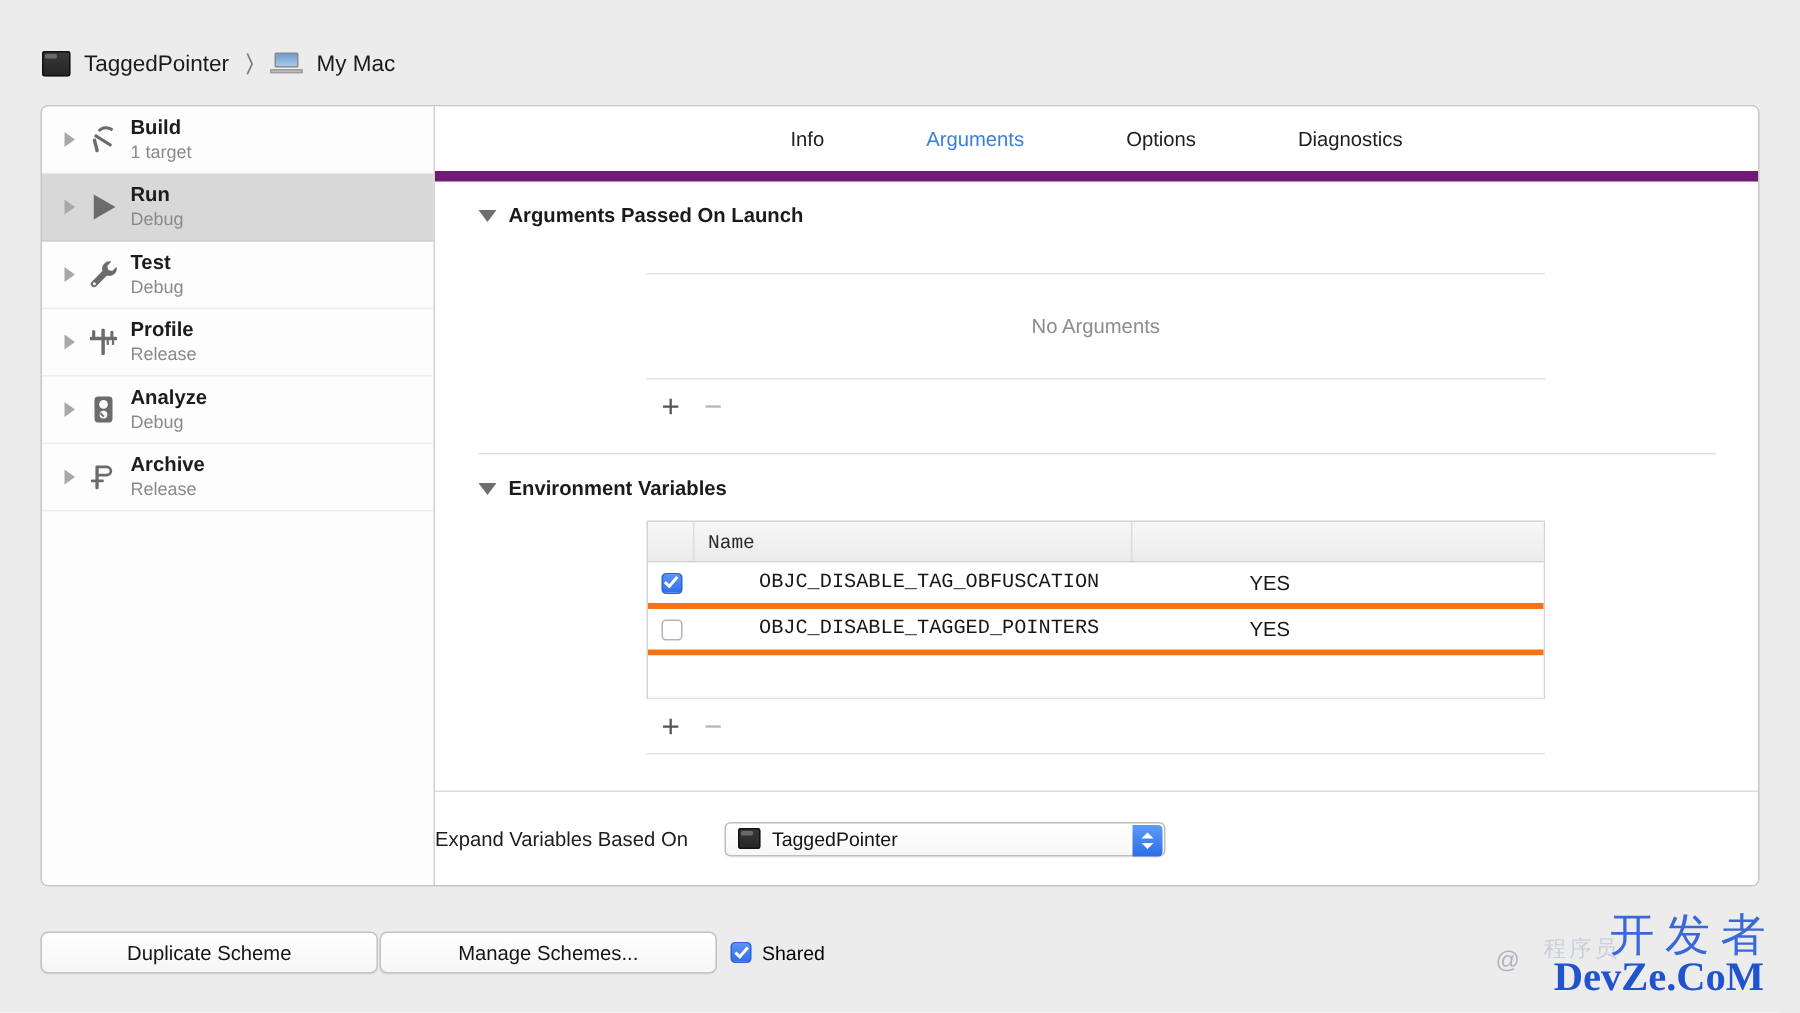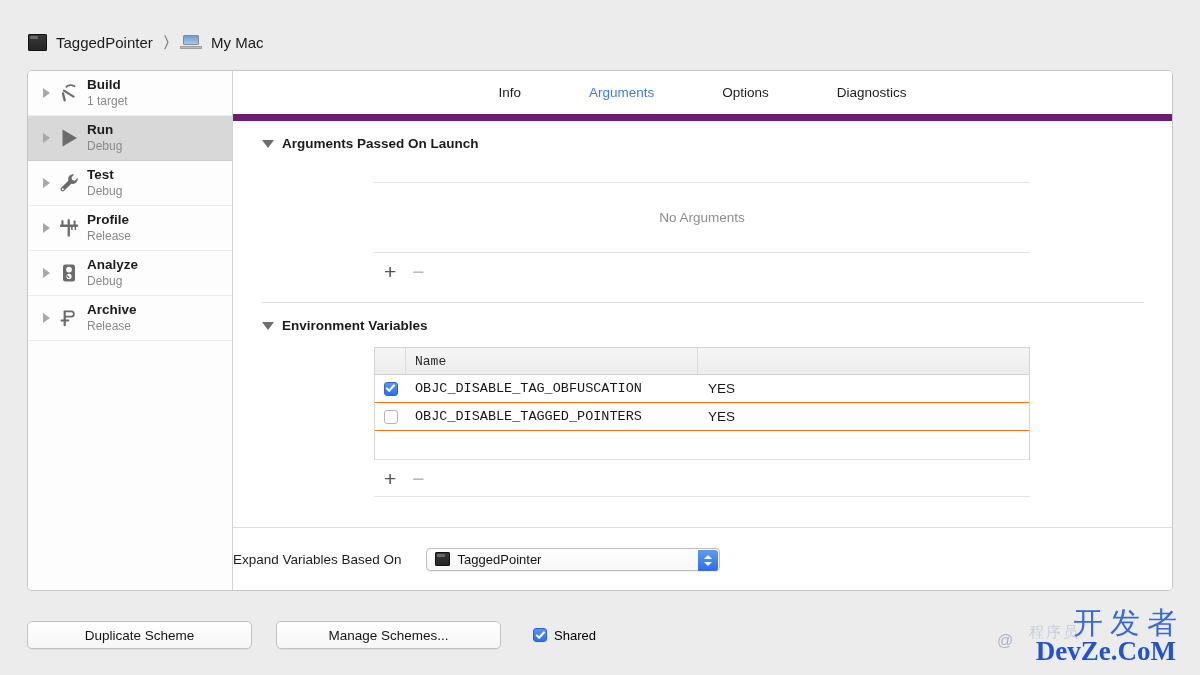--- a/index.html
+++ b/index.html
@@ -93,21 +93,21 @@
     background: #ffffff;
     border: 1px solid #c6c6c6;
     border-radius: 5px;
     display: flex;
     overflow: hidden;
     box-sizing: border-box;
   }
 
   
   .sidebar {
-    width: 205px;
+    width: 262px;
     background: #fdfdfd;
     border-right: 1px solid #d2d2d2;
     box-sizing: border-box;
     flex-shrink: 0;
   }
   .scheme-row {
     height: 45px;
     display: flex;
     align-items: center;
     padding-left: 10px;
@@ -300,22 +300,23 @@
     display: flex;
     align-items: center;
     min-width: 0;
   }
   .env-row {
     display: flex;
     height: 27px;
     align-items: center;
     font-size: 13.5px;
     color: #171717;
-    border-bottom: 1px solid #f97316;
+    border-bottom: 4px solid #f97316;
     background: #fff;
+    gap: 34px;
   }
   .env-row .col-name,
   .env-row .col-value { height: 100%; }
   .env-blank {
     height: 28px;
     background: #fff;
     border-bottom: 1px solid #e3e3e3;
   }
   .cbx {
     width: 14px;
@@ -396,21 +397,21 @@
 
   
   .bottombar {
     position: absolute;
     left: 27px;
     top: 620px;
     width: 1146px;
     height: 30px;
     display: flex;
     align-items: center;
-    gap: 24px;
+    gap: 1px;
   }
   .btn {
     height: 28px;
     min-width: 225px;
     border: 1px solid #c2c2c2;
     border-radius: 5px;
     background: linear-gradient(#ffffff, #f6f6f6);
     font-size: 13.5px;
     color: #151515;
     display: flex;

